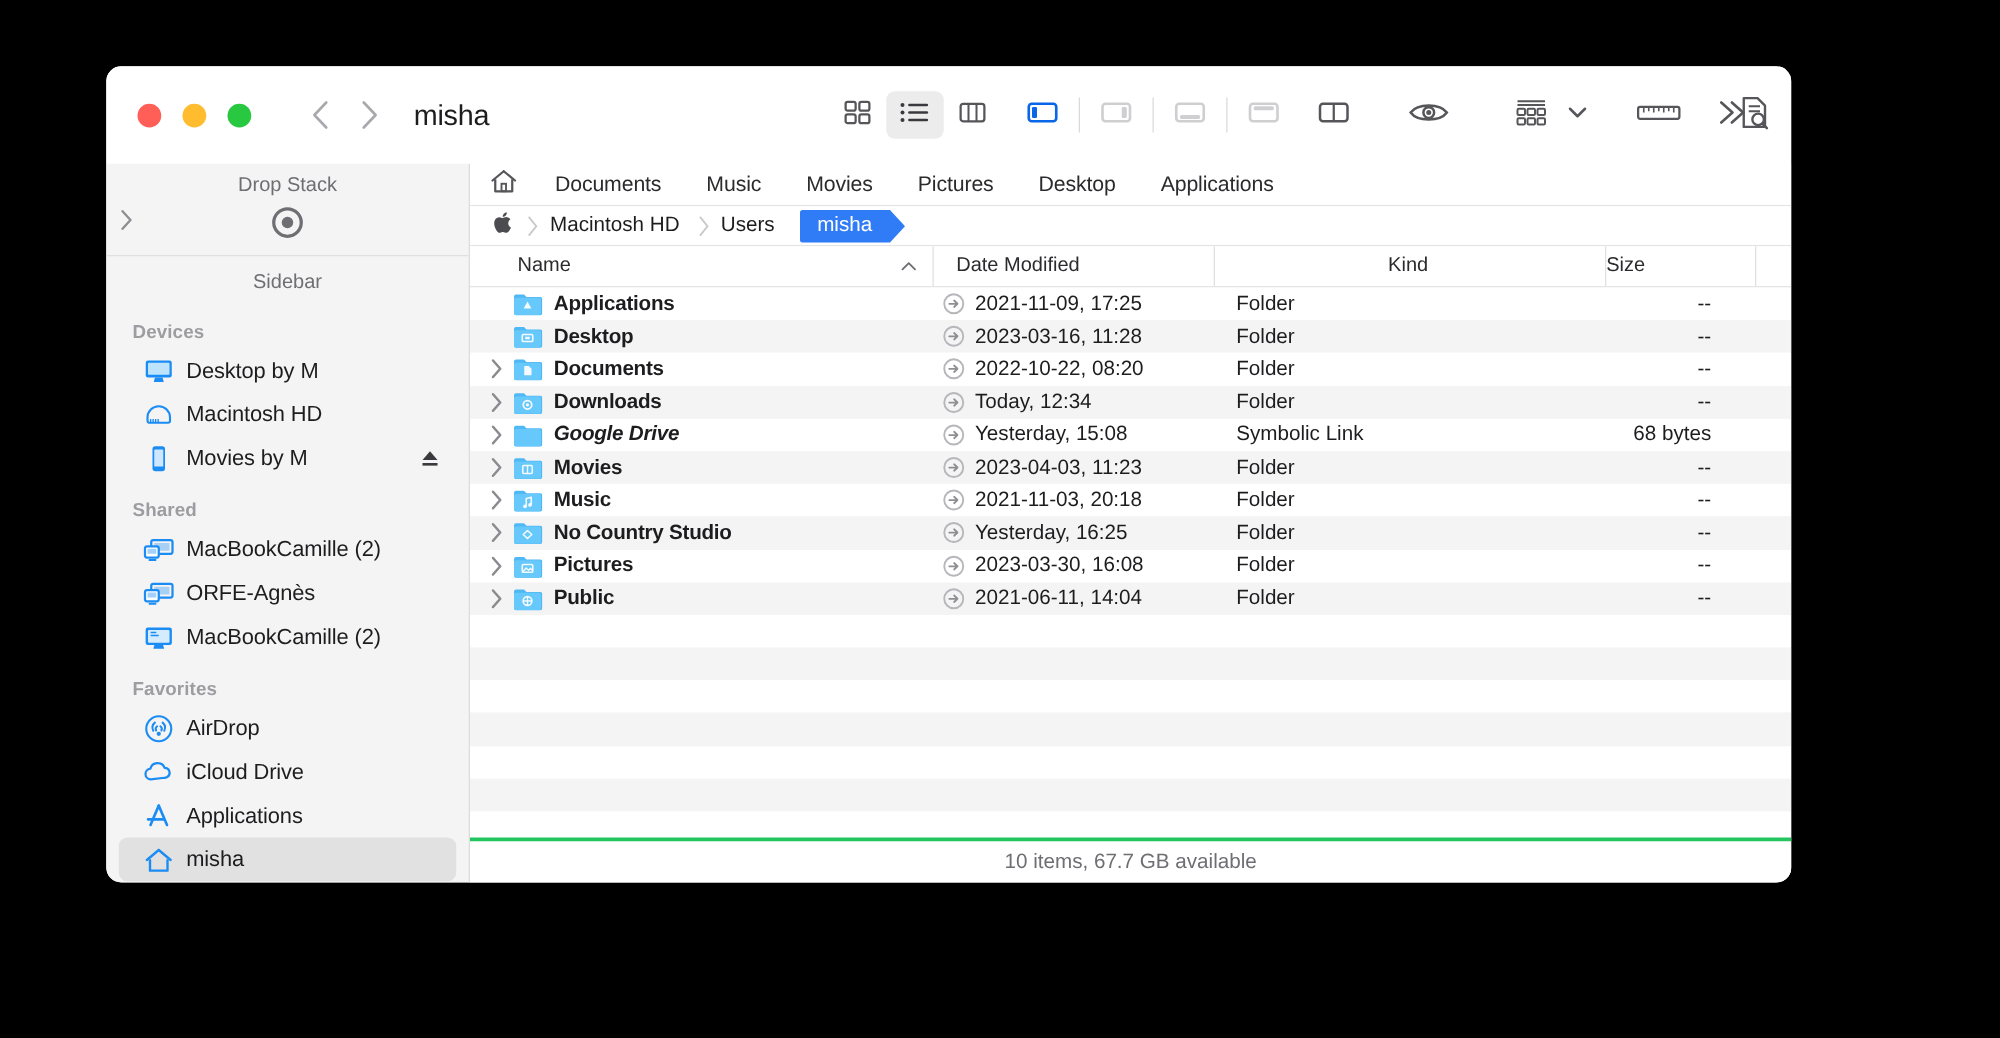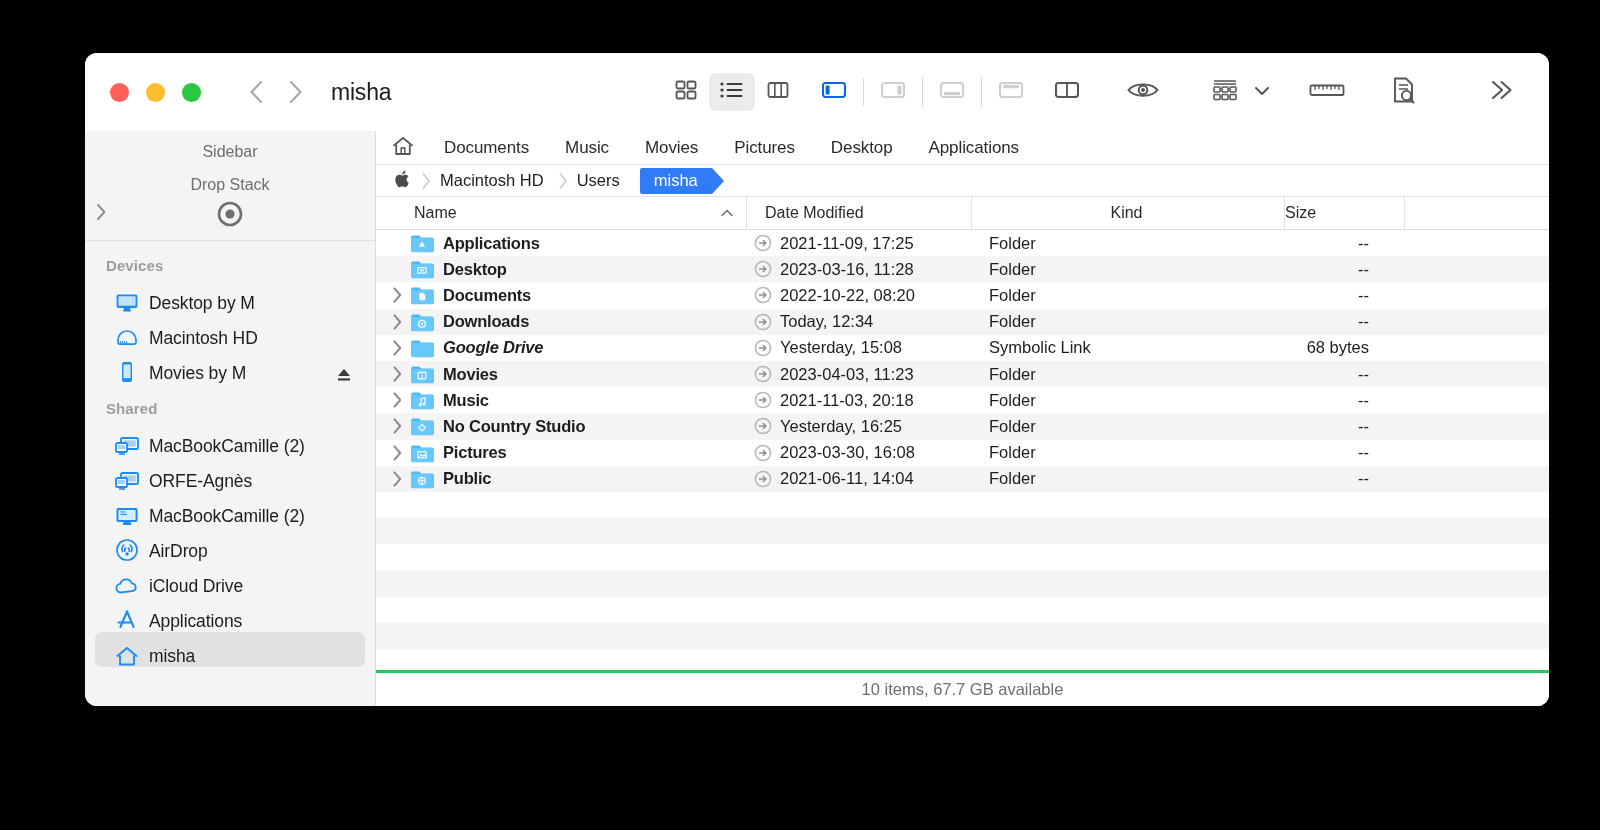--- a/index.html
+++ b/index.html
@@ -8,21 +8,21 @@
     background:#000;
     font-family:"Liberation Sans", sans-serif;
     -webkit-font-smoothing:antialiased;
     overflow:hidden;
   }
 
   
   #window {
     position:absolute;
     left:85px; top:53px;
-    width:1464px; height:653px;
+    width:1348px; height:653px;
     background:#ffffff;
     border-radius:12px;
     overflow:hidden;
     display:flex;
     flex-direction:column;
   }
 
   
   #titlebar {
     height:78px;
@@ -114,21 +114,21 @@
   #sidebar-title {
     text-align:center; font-size:16px; color:#6e6e73;
     padding:12px 0 6px 0;
   }
   .sb-group-head {
     font-size:15px; color:#9d9da1; font-weight:700;
     padding:16px 0 5px 21px;
     letter-spacing:0.1px;
   }
   .sb-item {
-    display:flex; align-items:flex-end;
+    display:flex; align-items:center;
     height:35px;
     padding:0 12px 0 19px;
     border-radius:7px;
     margin:0 10px;
     position:relative;
     cursor:default;
   }
   .sb-item.selected { background:#e1e1e1; }
   .sb-ico {
     width:26px; flex:0 0 26px;
@@ -447,42 +447,42 @@
             <path d="M12.5 3 L21.5 11 L12.5 19" fill="none" stroke="#55555a" stroke-width="2.1" stroke-linecap="round" stroke-linejoin="round"></path>
           </svg>
         </span>
       </div>
     </div>
   </div>
 
   <div id="body">
 
     <div id="sidebar">
-
-      <div id="sidebar-title">Sidebar</div>
 
       <div id="dropstack">
         <div id="dropstack-title">Drop Stack</div>
         <div id="dropstack-target">
           <span>
             <svg width="28" height="28" viewBox="0 0 28 28">
               <circle cx="14" cy="14" r="11" fill="none" stroke="#6e6e73" stroke-width="2.6"></circle>
               <circle cx="14" cy="14" r="4.6" fill="#6e6e73"></circle>
             </svg>
           </span>
         </div>
         <div id="dropstack-chev">
           <span>
             <svg width="11" height="18" viewBox="0 0 11 18">
                 <path d="M2 2 L8.4 9 L2 16" fill="none" stroke="#8e8e93" stroke-width="1.9" stroke-linecap="round" stroke-linejoin="round"></path>
               </svg>
           </span>
         </div>
       </div>
 
+      <div id="sidebar-title">Sidebar</div>
+
       <div id="sidebar-groups">
           <div class="sb-group-head">Devices</div>
           <div class="sb-item">
             <span class="sb-ico">
               <svg width="24" height="22" viewBox="0 0 24 22">
                 <rect x="1.6" y="2.4" width="20.8" height="13.6" rx="1.8" fill="#1b8cf3"></rect>
                 <rect x="3.4" y="4.2" width="17.2" height="9.6" rx="0.8" fill="#bde3fd"></rect>
                 <path d="M9 16 h6 l1 3.6 h-8 z" fill="#1b8cf3"></path>
               </svg>
             </span>
@@ -545,20 +545,21 @@
               <svg width="26" height="22" viewBox="0 0 26 22">
                 <rect x="2.5" y="3" width="21" height="14" rx="1.8" fill="#1b8cf3"></rect>
                 <rect x="4.4" y="4.9" width="17.2" height="10.2" rx="0.8" fill="#d5ecfe"></rect>
                 <line x1="6.5" y1="7" x2="11" y2="7" stroke="#1b8cf3" stroke-width="1.1"></line>
                 <line x1="6.5" y1="9.4" x2="13" y2="9.4" stroke="#1b8cf3" stroke-width="1.1"></line>
                 <path d="M9.5 17 h7 l.8 3 h-8.6 z" fill="#1b8cf3"></path>
               </svg>
             </span>
             <span class="sb-label">MacBookCamille (2)</span>
           </div>
+          <div class="sb-group-head">Favorites</div>
           <div class="sb-item">
             <span class="sb-ico">
               <svg width="24" height="24" viewBox="0 0 24 24">
                 <circle cx="12" cy="12" r="10" fill="none" stroke="#1b8cf3" stroke-width="1.7"></circle>
                 <path d="M7.6 13.6a5.4 5.4 0 0 1 1.3-6.5" fill="none" stroke="#1b8cf3" stroke-width="1.6" stroke-linecap="round"></path>
                 <path d="M16.4 13.6a5.4 5.4 0 0 0-1.3-6.5" fill="none" stroke="#1b8cf3" stroke-width="1.6" stroke-linecap="round"></path>
                 <path d="M9.9 13.4a2.7 2.7 0 0 1 .8-3.4" fill="none" stroke="#1b8cf3" stroke-width="1.6" stroke-linecap="round"></path>
                 <path d="M14.1 13.4a2.7 2.7 0 0 0-.8-3.4" fill="none" stroke="#1b8cf3" stroke-width="1.6" stroke-linecap="round"></path>
                 <circle cx="12" cy="16" r="1.7" fill="#1b8cf3"></circle>
               </svg>

